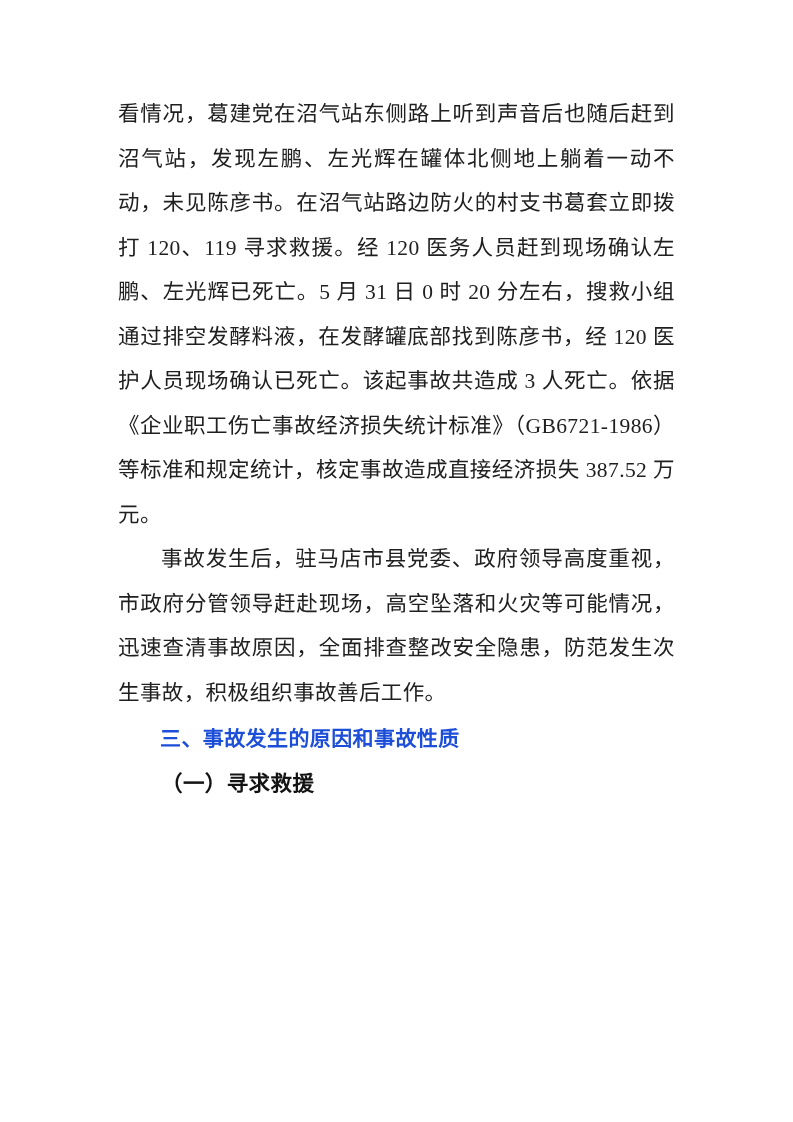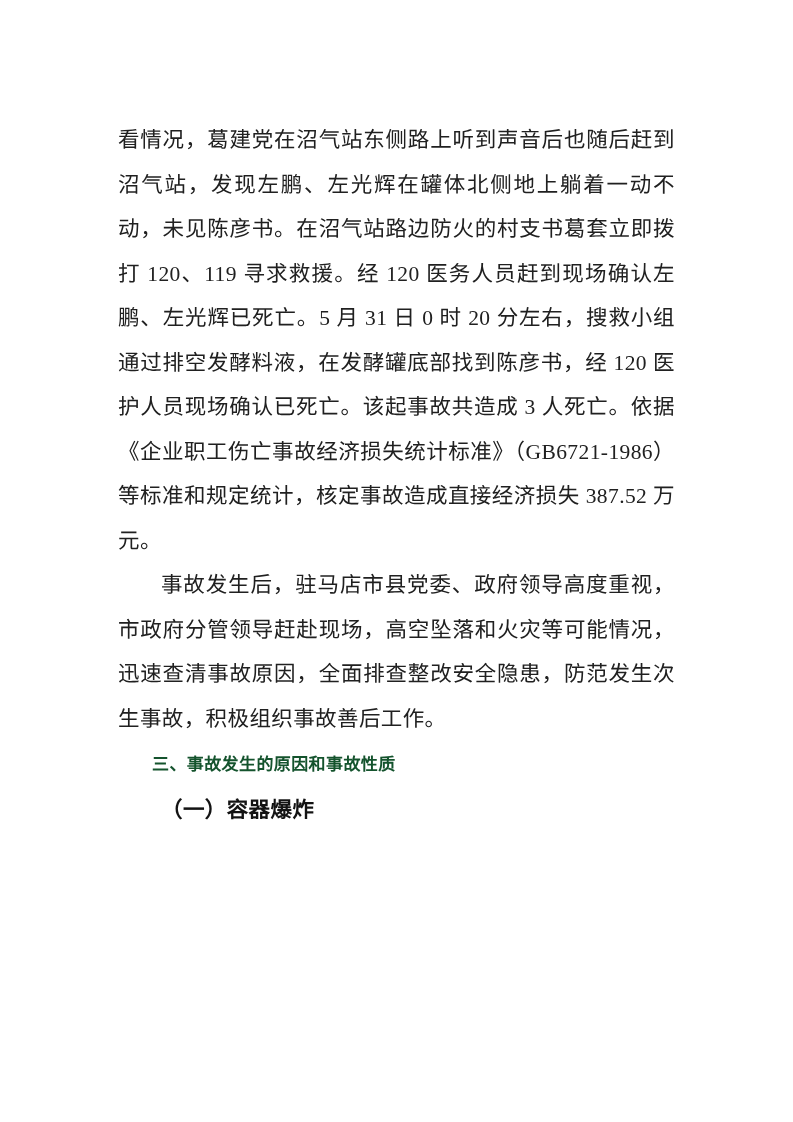--- a/index.html
+++ b/index.html
@@ -12,21 +12,21 @@
     height: 1122px;
     font-family: "Liberation Serif", "DejaVu Serif", serif;
     color: #1b1b1b;
     overflow: hidden;
   }
   .page {
     position: relative;
     width: 793px;
     height: 1122px;
     box-sizing: border-box;
-    padding: 118px 118px 60px 118px;
+    padding: 92px 118px 60px 118px;
     background: #ffffff;
   }
   .doc-body {
     font-size: 21.5px;
     line-height: 44.5px;
     text-align: justify;
     text-justify: inter-ideograph;
     letter-spacing: 0.4px;
     color: #202020;
   }
@@ -34,24 +34,24 @@
     margin: 0;
     text-indent: 0;
   }
   .para.indent {
     text-indent: 2em;
   }
   .heading {
     margin: 0;
     font-weight: bold;
     text-indent: 2em;
-    font-size: 17px;
+    font-size: 21px;
     line-height: 44.5px;
     letter-spacing: 0.4px;
-    color: #14532d;
+    color: #1d4ed8;
   }
   .subheading {
     margin: 0;
     font-weight: bold;
     text-indent: 2em;
     font-size: 21.5px;
     line-height: 44.5px;
     letter-spacing: 0.4px;
     color: #131313;
   }
@@ -59,15 +59,15 @@
 </style>
 </head>
 <body>
 
 <div class="page">
   <div class="doc-body">
     <p class="para">看情况，葛建党在沼气站东侧路上听到声音后也随后赶到沼气站，发现左鹏、左光辉在罐体北侧地上躺着一动不动，未见陈彦书。在沼气站路边防火的村支书葛套立即拨打 120、119 寻求救援。经 120 医务人员赶到现场确认左鹏、左光辉已死亡。5 月 31 日 0 时 20 分左右，搜救小组通过排空发酵料液，在发酵罐底部找到陈彦书，经 120 医护人员现场确认已死亡。该起事故共造成 3 人死亡。依据《企业职工伤亡事故经济损失统计标准》（GB6721-1986）等标准和规定统计，核定事故造成直接经济损失 387.52 万元。</p>
     <p class="para indent">事故发生后，驻马店市县党委、政府领导高度重视，市政府分管领导赶赴现场，高空坠落和火灾等可能情况，迅速查清事故原因，全面排查整改安全隐患，防范发生次生事故，积极组织事故善后工作。</p>
     <div class="spacer-sm"></div>
     <p class="heading">三、事故发生的原因和事故性质</p>
-    <p class="subheading">（一）容器爆炸</p>
+    <p class="subheading">（一）寻求救援</p>
   </div>
 </div>
 
 </body></html>

